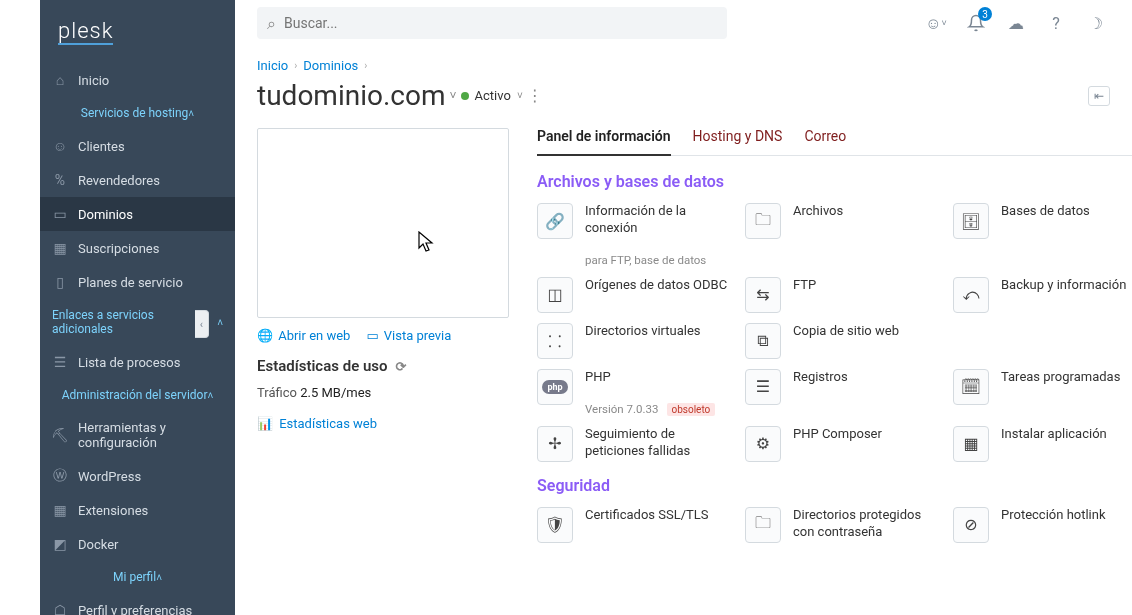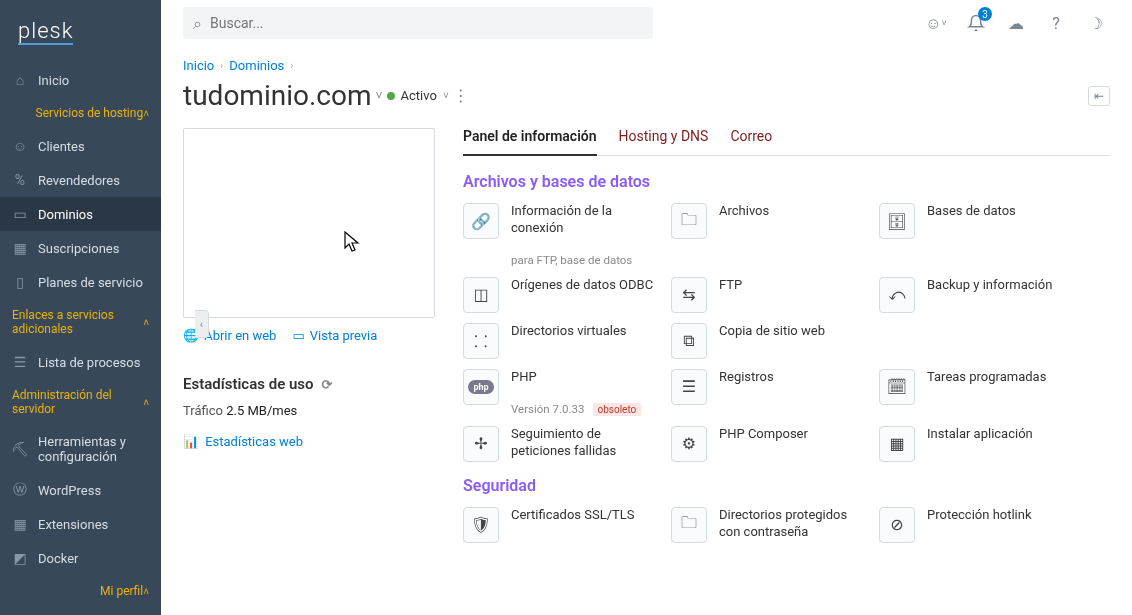--- a/index.html
+++ b/index.html
@@ -1,22 +1,22 @@
 <!DOCTYPE html>
 <html><head>
 <meta charset="utf-8">
 <style>
 * { margin: 0; padding: 0; box-sizing: border-box; font-family: -apple-system, BlinkMacSystemFont, "Segoe UI", Roboto, Arial, sans-serif; }
 body { width: 1132px; height: 615px; overflow: hidden; background: #fff; display: flex; }
 
 
-.sidebar { width: 161px; background: #384859; color: #d6dde4; display: flex; flex-direction: column; font-size: 13px; overflow-y: auto; }
+.sidebar { width: 195px; background: #384859; color: #d6dde4; display: flex; flex-direction: column; font-size: 13px; overflow-y: auto; margin-left: 40px; }
 .logo { padding: 18px 18px; font-size: 22px; color: #fff; font-weight: 300; letter-spacing: 1px; }
 .logo .underline { border-bottom: 2px solid #4fa0da; display: inline-block; }
-.nav-section-header { padding: 9px 12px; font-size: 12px; color: #eab308; display: flex; justify-content: flex-end; align-items: center; cursor: pointer; }
+.nav-section-header { padding: 9px 12px; font-size: 12px; color: #7dd3fc; display: flex; justify-content: center; align-items: center; cursor: pointer; }
 .nav-section-header .chev { font-size: 10px; }
 .nav-item { padding: 9px 12px; display: flex; align-items: center; gap: 10px; cursor: pointer; color: #d6dde4; }
 .nav-item.active { background: #2a3745; color: #fff; }
 .nav-item .icon { width: 16px; height: 16px; display: inline-flex; align-items: center; justify-content: center; font-size: 14px; color: #8a97a6; }
 .collapse-handle { position: absolute; left: 195px; top: 310px; width: 14px; height: 28px; background: #eceff2; border: 1px solid #d4dadf; border-left: none; border-radius: 0 4px 4px 0; display: flex; align-items: center; justify-content: center; cursor: pointer; color: #7c8896; font-size: 11px; z-index: 5; }
 
 
 .main { flex: 1; display: flex; flex-direction: column; overflow: hidden; }
 .topbar { height: 46px; display: flex; align-items: center; padding: 0 22px 0 22px; gap: 12px; }
 .search-wrap { flex: 0 0 470px; background: #f2f4f6; border-radius: 4px; height: 32px; display: flex; align-items: center; padding: 0 10px; color: #888; gap: 8px; }
@@ -35,21 +35,21 @@
 .status-dot { width: 8px; height: 8px; background: #50a845; border-radius: 50%; }
 .kebab { color: #888; cursor: pointer; font-size: 16px; }
 .collapse-right { margin-left: auto; color: #7a8693; cursor: pointer; border: 1px solid #d4dadf; border-radius: 3px; padding: 2px 5px; font-size: 12px; }
 
 .body-row { display: flex; gap: 28px; }
 .left-col { width: 252px; flex-shrink: 0; }
 .preview-box { width: 252px; height: 190px; border: 1px solid #d4dadf; border-radius: 2px; position: relative; background: #fff; }
 .cursor-arrow { position: absolute; top: 102px; left: 160px; font-size: 18px; color: #000; }
 .links-row { margin-top: 10px; display: flex; gap: 16px; font-size: 13px; }
 .links-row a { color: #0081d6; text-decoration: none; display: inline-flex; align-items: center; gap: 5px; cursor: pointer; }
-.stats-head { margin-top: 32px; font-size: 15px; font-weight: 600; color: #333; display: flex; align-items: center; gap: 8px; }
+.stats-head { margin-top: 14px; font-size: 15px; font-weight: 600; color: #333; display: flex; align-items: center; gap: 8px; }
 .stat-line { margin-top: 10px; font-size: 13px; color: #555; }
 .stat-line .val { color: #222; }
 .web-stats-link { margin-top: 16px; font-size: 13px; }
 .web-stats-link a { color: #0081d6; text-decoration: none; display: inline-flex; align-items: center; gap: 6px; cursor: pointer; }
 
 .right-col { flex: 1; }
 .tabs { display: flex; gap: 22px; border-bottom: 1px solid #e0e4e8; margin-bottom: 16px; }
 .tab { padding: 0 0 10px 0; font-size: 14px; color: #7f1d1d; cursor: pointer; }
 .tab.active { color: #222; font-weight: 600; border-bottom: 2px solid #333; margin-bottom: -1px; }
 

